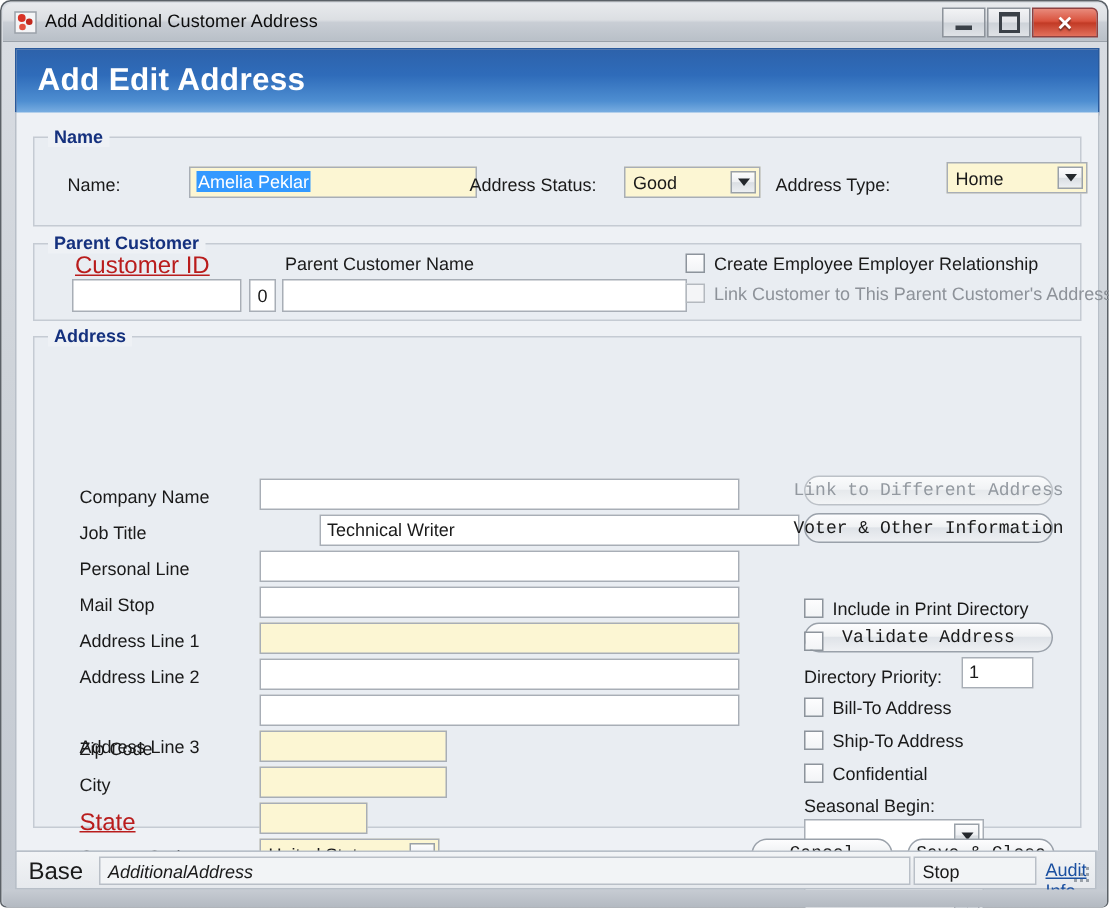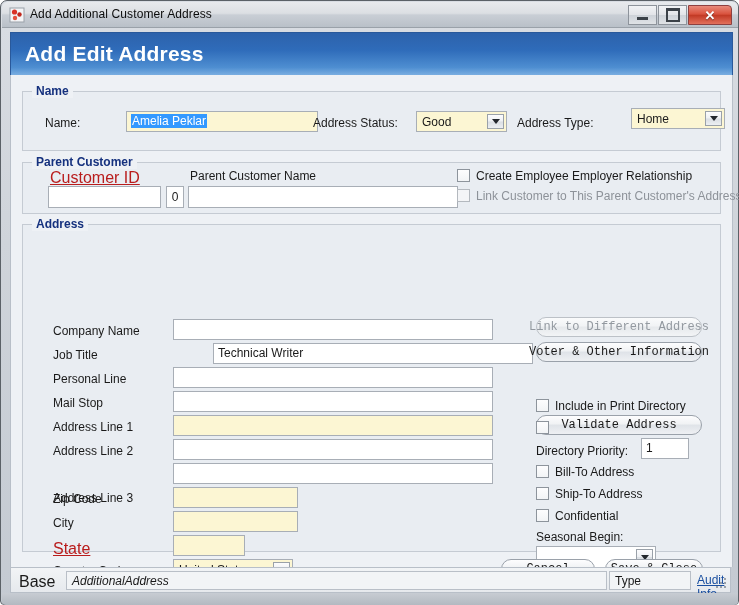--- a/index.html
+++ b/index.html
@@ -364,21 +364,21 @@
 
     </div>
 
     <div class="btn" style="left:490px; top:484px; width:94px; height:20px;">Cancel</div>
     <div class="btn" style="left:594px; top:484px; width:98px; height:20px;">Save &amp; Close</div>
   </div>
 
   <div id="statusbar">
     <span class="sb-label" style="left:8px;">Base</span>
     <div class="sb-panel" style="left:55px; width:541px;font-style:italic;">AdditionalAddress</div>
-    <div class="sb-panel" style="left:598px; width:82px;">Type</div>
+    <div class="sb-panel" style="left:598px; width:82px;">Stop</div>
     <span class="sb-link" style="left:686px;">Audit Info</span>
     <span id="grip">
       <i style="left:9px; top:0px;"></i>
       <i style="left:5px; top:4px;"></i>
         <i style="left:9px; top:4px;"></i>
       <i style="left:1px; top:8px;"></i>
         <i style="left:5px; top:8px;"></i>
         <i style="left:9px; top:8px;"></i>
     </span>
   </div>

